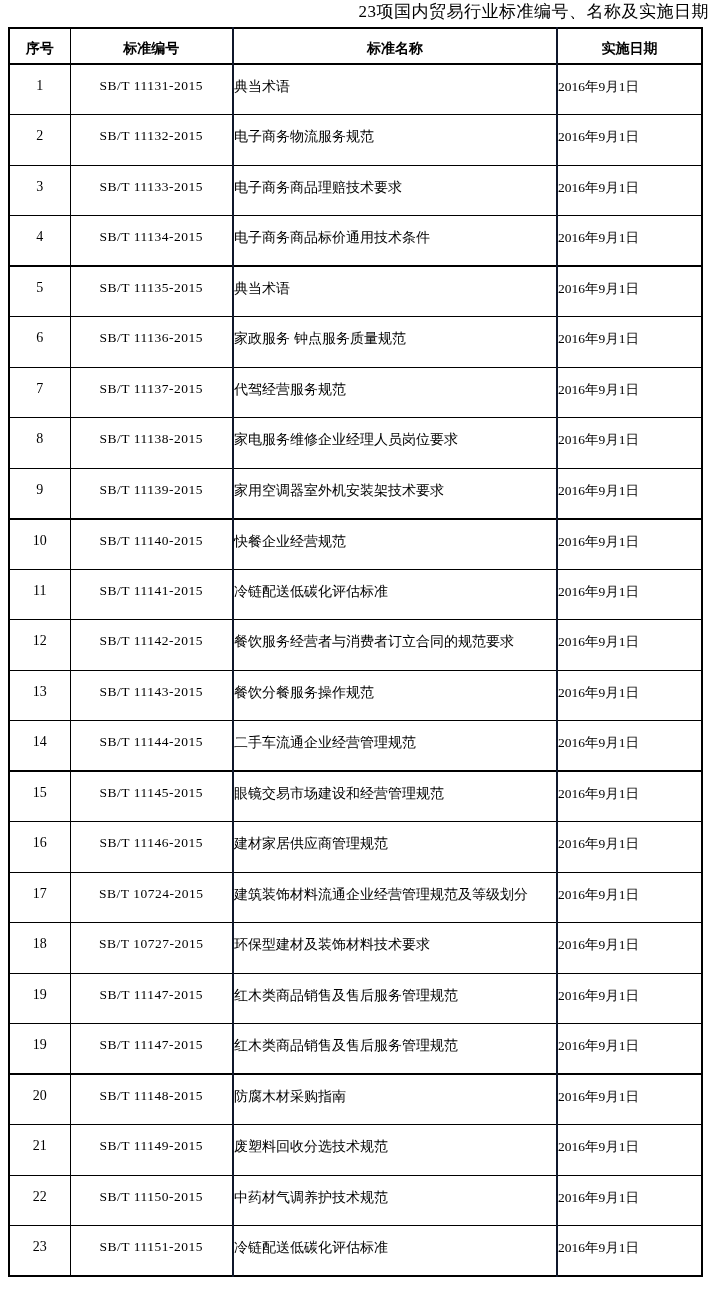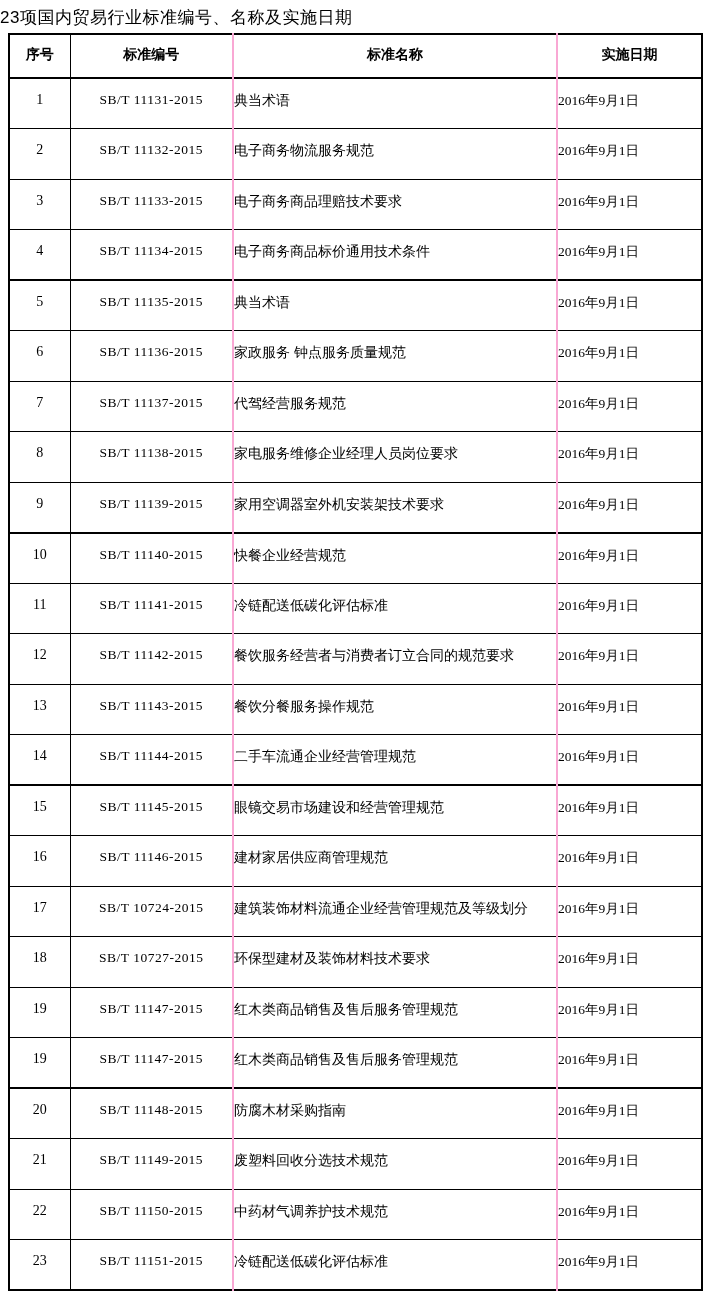--- a/index.html
+++ b/index.html
@@ -10,26 +10,25 @@
     color: #000000;
     font-family: "Liberation Sans", sans-serif;
   }
   .page {
     width: 709px;
     height: 1308px;
     background: #ffffff;
     overflow: hidden;
   }
   .doc-title {
-    text-align: left;
-    padding-top: 6px;
+    text-align: right;
     height: 27px;
     font-size: 17px;
     font-weight: 500;
-    font-family: Liberation Sans, sans-serif;
+    font-family: Liberation Serif, serif;
     letter-spacing: 0.5px;
   }
   table.standards {
     border-collapse: collapse;
     table-layout: fixed;
     margin-left: 8px;
     width: 693px;
     border: 2px solid #000000;
   }
   col.c-no   { width: 61px; }
@@ -40,27 +39,27 @@
   th, td {
     border: 1px solid #000000;
     vertical-align: top;
     box-sizing: border-box;
     overflow: hidden;
     white-space: nowrap;
   }
   
   th.col-name, td.col-name,
   th.col-date, td.col-date {
-    border-left: 2px solid #f9a8d4;
+    border-left: 2px solid #0f172a;
   }
   thead tr {
     border-bottom: 2px solid #000000;
   }
   th {
-    height: 44px;
+    height: 36px;
     padding: 11px 0 0;
     font-size: 14px;
     font-weight: bold;
     text-align: center;
   }
   td {
     height: 50.5px;
     padding: 13px 0 0;
     font-size: 14px;
   }

